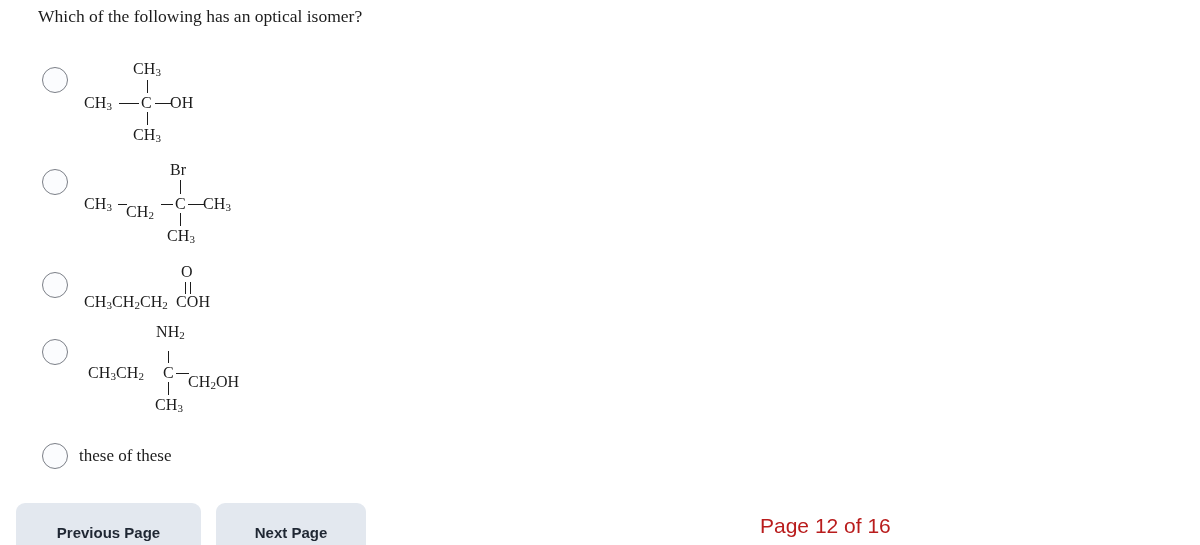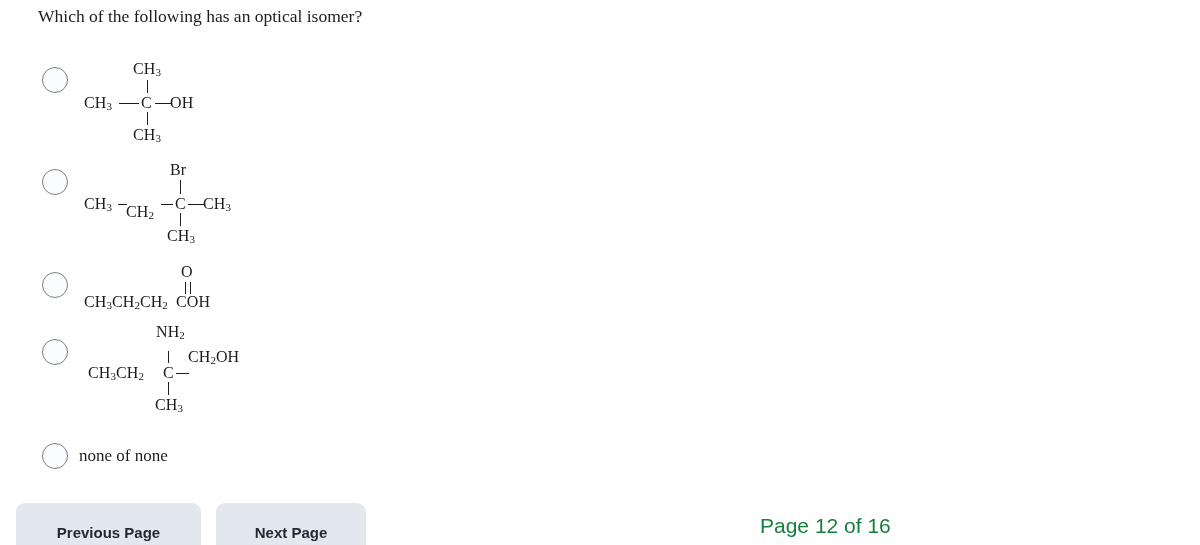--- a/index.html
+++ b/index.html
@@ -96,21 +96,21 @@
     color: #1f2733;
     cursor: pointer;
     padding: 0;
     text-align: center;
     line-height: 54px;
   }
   .page-indicator {
     position: absolute;
     font-family: "Liberation Sans", sans-serif;
     font-size: 21px;
-    color: #15803d;
+    color: #b91c1c;
     white-space: nowrap;
   }
 </style>
 </head>
 <body>
 
 <div class="question">Which of the following has an optical isomer?</div>
 
 <div class="option" style="top:0;left:0;">
   <span class="radio" style="left:42px; top:67px;"></span>
@@ -171,29 +171,29 @@
   <span class="radio" style="left:42px; top:339px;"></span>
 
   <div class="struct">
 
     <span class="chem" style="left:156px; top:324px;">NH<sub>2</sub></span>
     <span class="vbond" style="left:168px; top:351px; height:12px;"></span>
 
     <span class="chem" style="left:88px; top:365px;">CH<sub>3</sub>CH<sub>2</sub></span>
     <span class="chem" style="left:163px; top:365px;">C</span>
     <span class="hbond" style="left:176px; top:373px; width:13px;"></span>
-    <span class="chem" style="left:188px; top:349px;">CH<sub>2</sub>OH</span>
+    <span class="chem" style="left:188px; top:374px;">CH<sub>2</sub>OH</span>
 
     <span class="vbond" style="left:168px; top:382px; height:13px;"></span>
     <span class="chem" style="left:155px; top:397px;">CH<sub>3</sub></span>
   </div>
 </div>
 
 <div class="option" style="top:0;left:0;">
   <span class="radio" style="left:42px; top:443px;"></span>
-  <span class="opt-text" style="left:79px; top:446px;">none of none</span>
+  <span class="opt-text" style="left:79px; top:446px;">these of these</span>
 </div>
 
 <button class="nav-btn" style="left:16px; top:503px; width:185px;">Previous Page</button>
 
 <button class="nav-btn" style="left:216px; top:503px; width:150px;">Next Page</button>
 
 <span class="page-indicator" style="left:760px; top:514px;">Page 12 of 16</span>
 
 </body></html>

